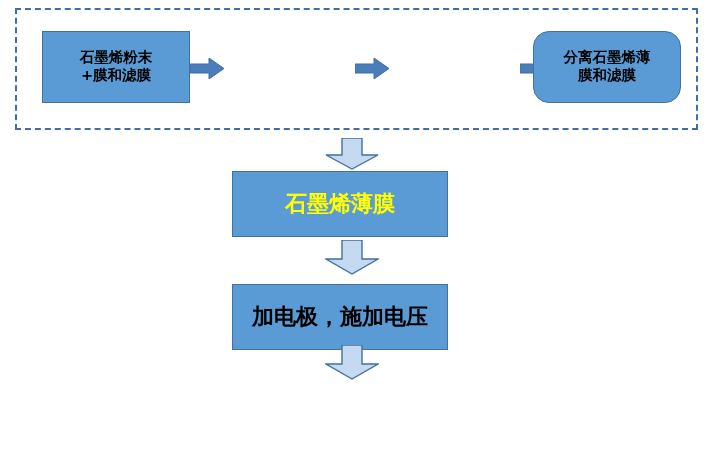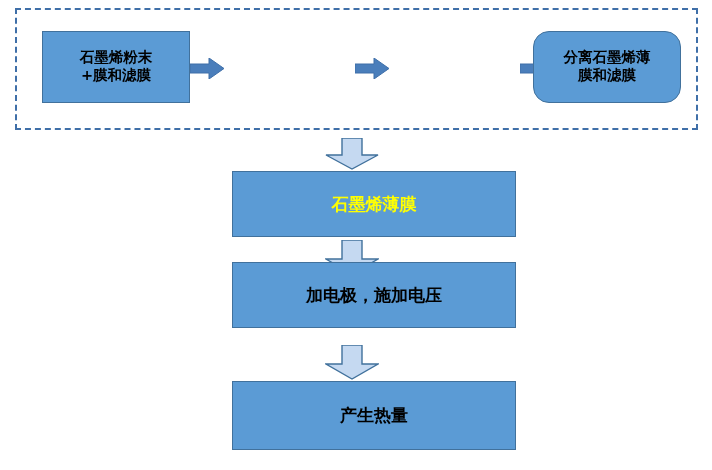--- a/index.html
+++ b/index.html
@@ -54,25 +54,25 @@
     font-size: 14.5px;
   }
   .top-box.b1 { left: 42px; }
   .top-box.b2 { left: 206px; }
   .top-box.b3 { left: 371px; }
   .top-box.b4 { left: 533px; border-radius: 16px; }
 
   
   .main-box {
     left: 232px;
-    width: 284px;
-    font-size: 17px;
+    width: 216px;
+    font-size: 22px;
   }
   .main-box.m1 { top: 171px; height: 66px; color: #ffff00; }
-  .main-box.m2 { top: 262px; height: 66px; }
+  .main-box.m2 { top: 284px; height: 66px; }
   .main-box.m3 { top: 381px; height: 69px; }
 
   .boxtext {
     display: block;
     white-space: pre-line;
     padding: 0 6px;
   }
 
   
   .harrow {
@@ -153,17 +153,14 @@
   <div class="pbox main-box m2">
     <span class="boxtext">加电极，施加电压</span>
   </div>
 
   <div class="varrow v3">
     <svg viewBox="0 0 54 35" preserveAspectRatio="none">
       <polygon points="17,0 37,0 37,19 53,19 27,34 1,19 17,19" fill="#c5d9f1" stroke="#41719c" stroke-width="1.4"></polygon>
     </svg>
   </div>
 
-  <div class="pbox main-box m3">
-    <span class="boxtext">产生热量</span>
-  </div>
 
 </div>
 
 </body></html>

